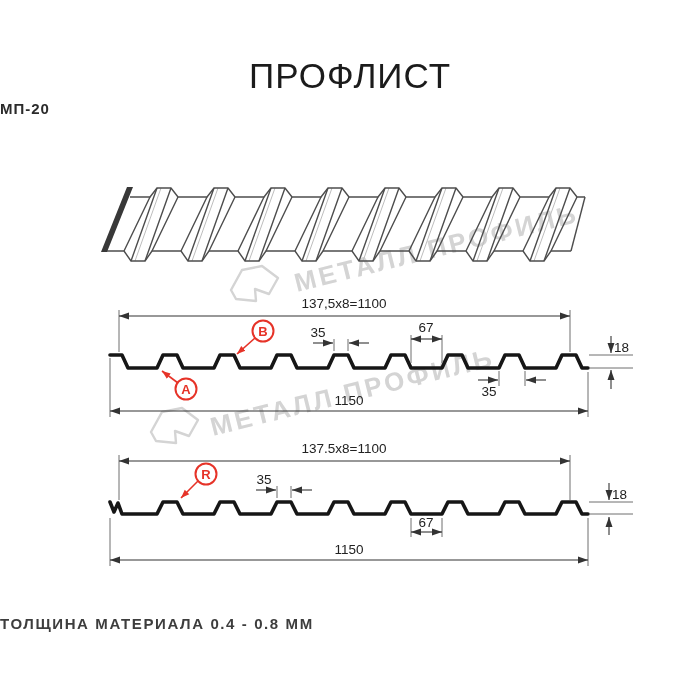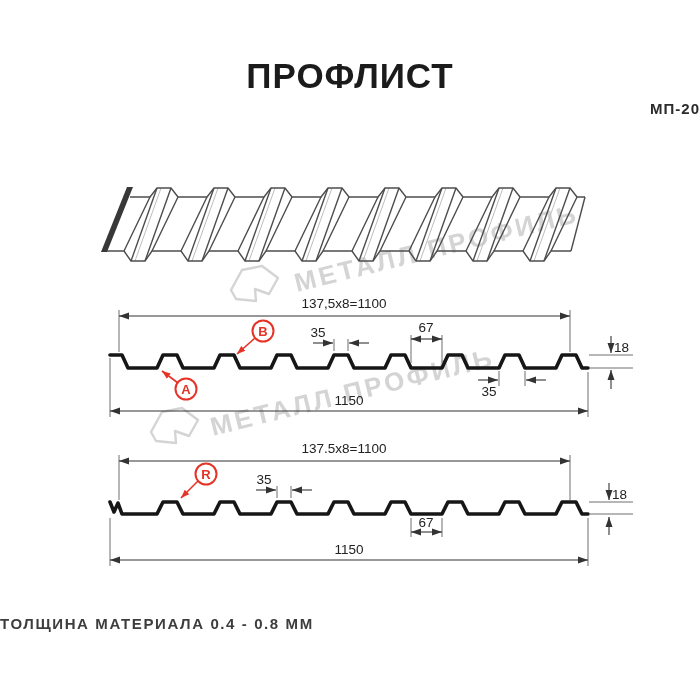--- a/index.html
+++ b/index.html
@@ -1,20 +1,20 @@
 <!DOCTYPE html>
 <html style="--red: #e63328; --profile: #161616; --dim_line: #333333; --sheet_line: #4d4d4d; --watermark: #d4d4d4;"><head>
 <meta charset="utf-8">
 <style>
   html,body{margin:0;padding:0;background:#fff;}
   .canvas{position:relative;width:700px;height:700px;background:#fff;overflow:hidden;
           font-family:"Liberation Sans",sans-serif;}
   .title{position:absolute;top:56px;left:0;width:700px;text-align:center;
-         font-size:35px;font-weight:700;letter-spacing:1px;color:#1b1b1b;}
-  .subtitle{position:absolute;top:100px;left:0;width:700px;text-align:right;
+         font-size:35px;font-weight:400;letter-spacing:1px;color:#1b1b1b;}
+  .subtitle{position:absolute;top:100px;left:0;width:700px;text-align:left;
             font-size:15px;font-weight:700;letter-spacing:1px;color:#2b2b2b;}
   .footer-note{position:absolute;top:615px;left:0;width:700px;text-align:left;
                font-size:15px;font-weight:700;letter-spacing:1.6px;color:#3d3d3d;}
   svg.diagram{position:absolute;left:0;top:0;}
   .dim-text{font-size:13.5px;fill:#222222;font-weight:400;}
   .dim-line{stroke:var(--dim_line,#333);stroke-width:1.1;fill:none;}
   .dim-ext{stroke:#6e6e6e;stroke-width:1;fill:none;}
   .profile-line{stroke:var(--profile,#161616);stroke-width:3.6;fill:none;
                 stroke-linejoin:round;stroke-linecap:round;}
   .sheet-line{stroke:var(--sheet_line,#4d4d4d);stroke-width:1.4;fill:none;stroke-linejoin:round;}

